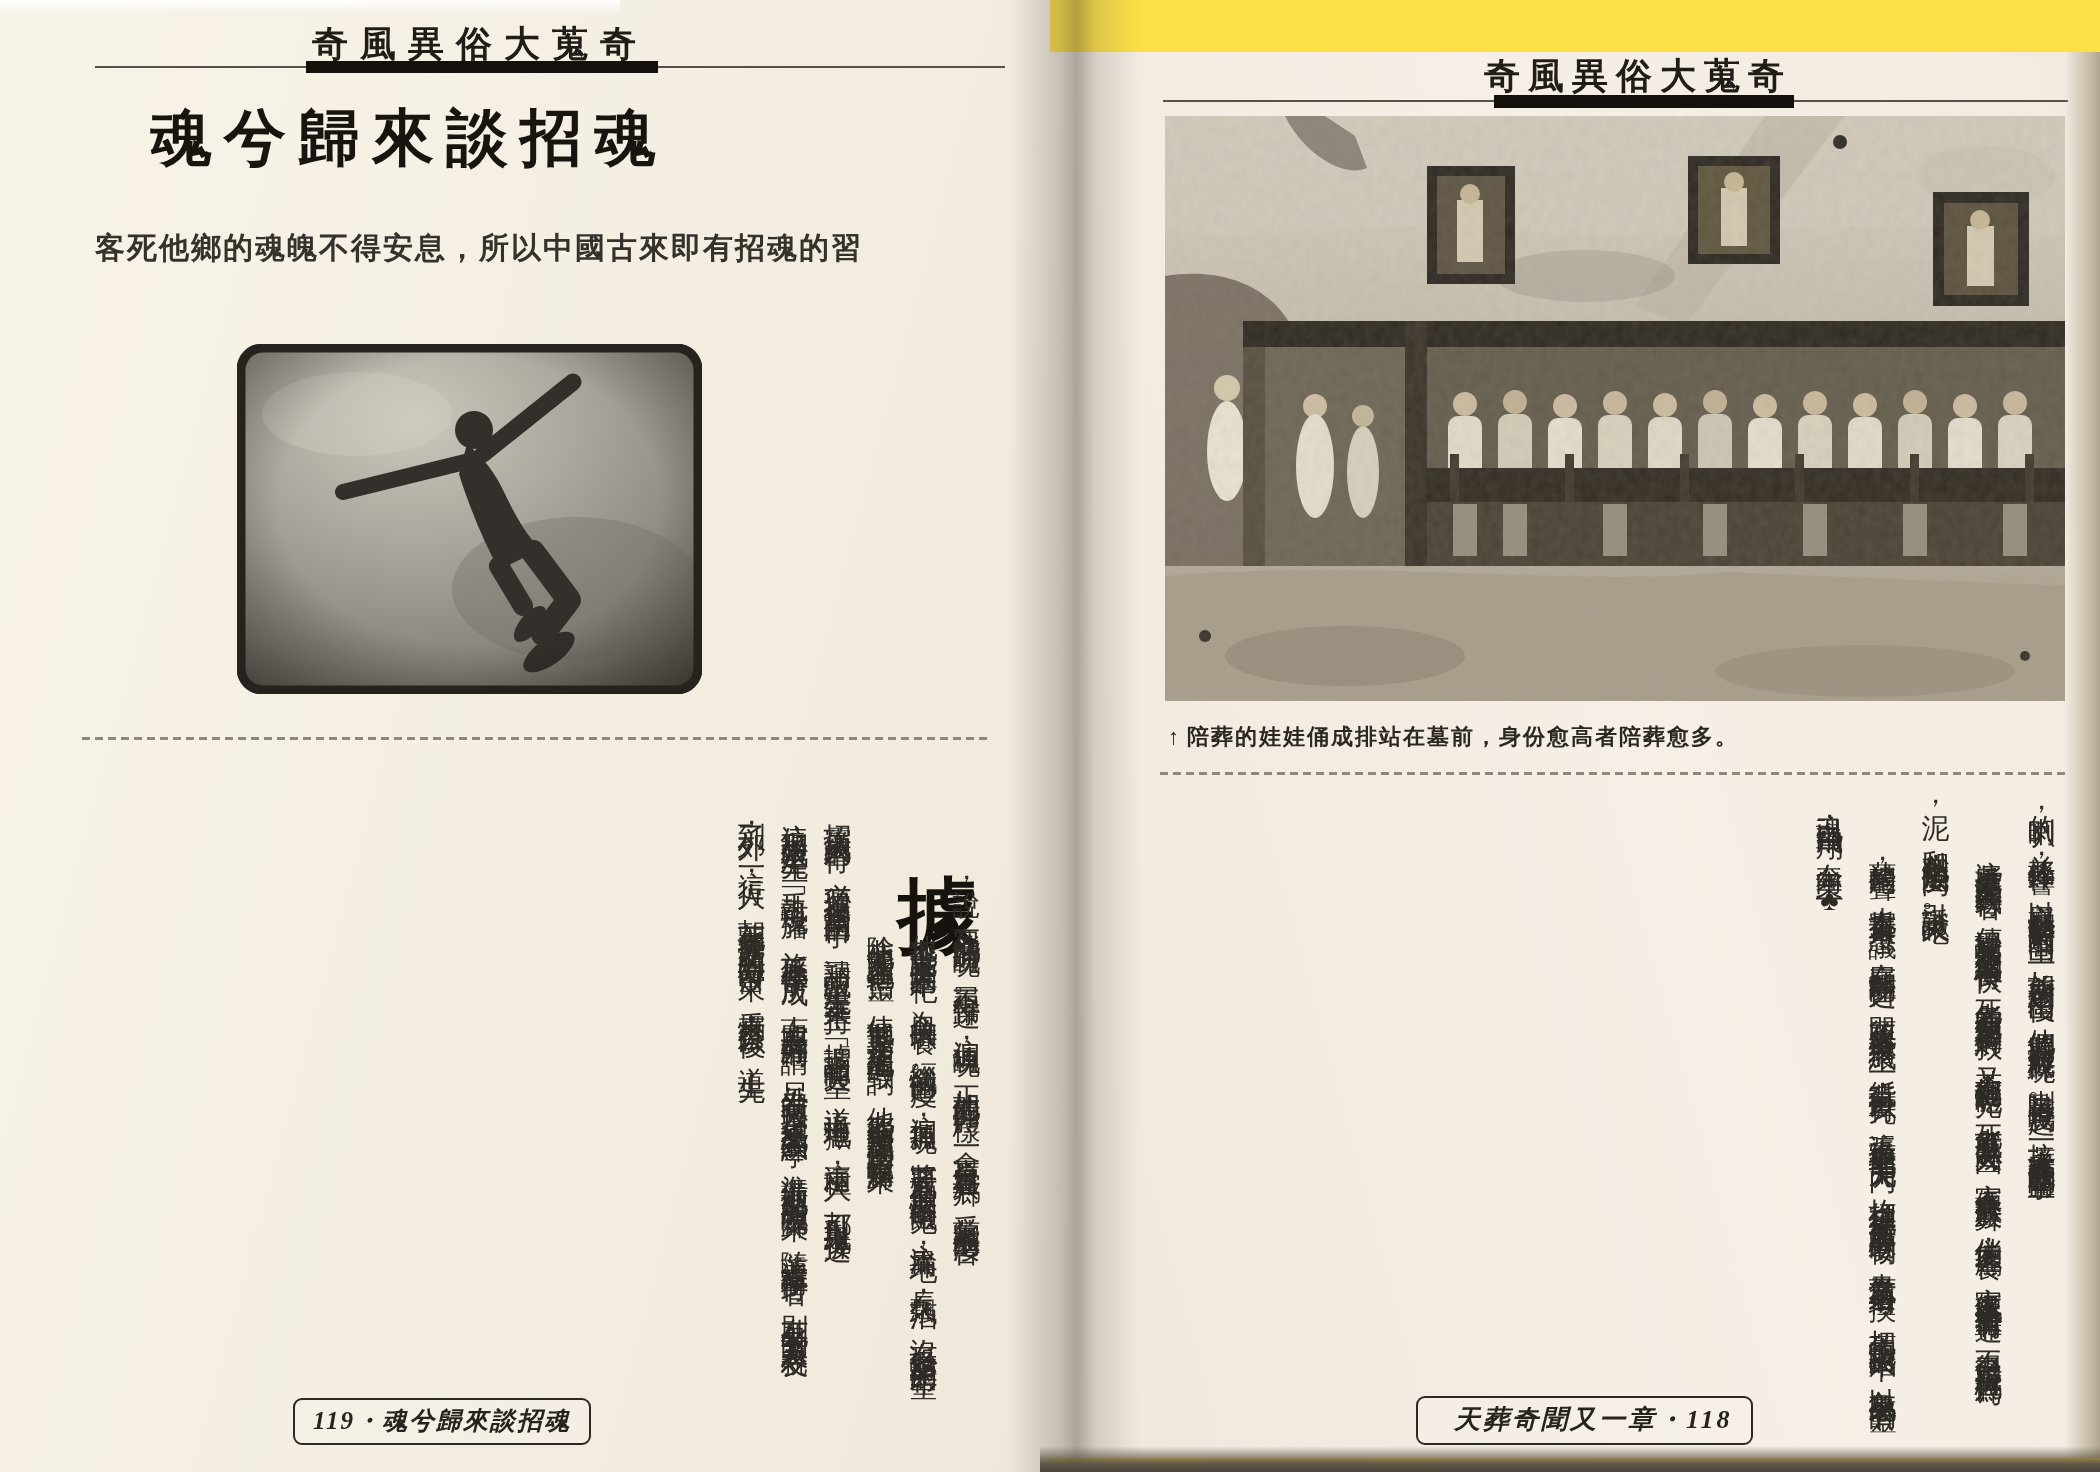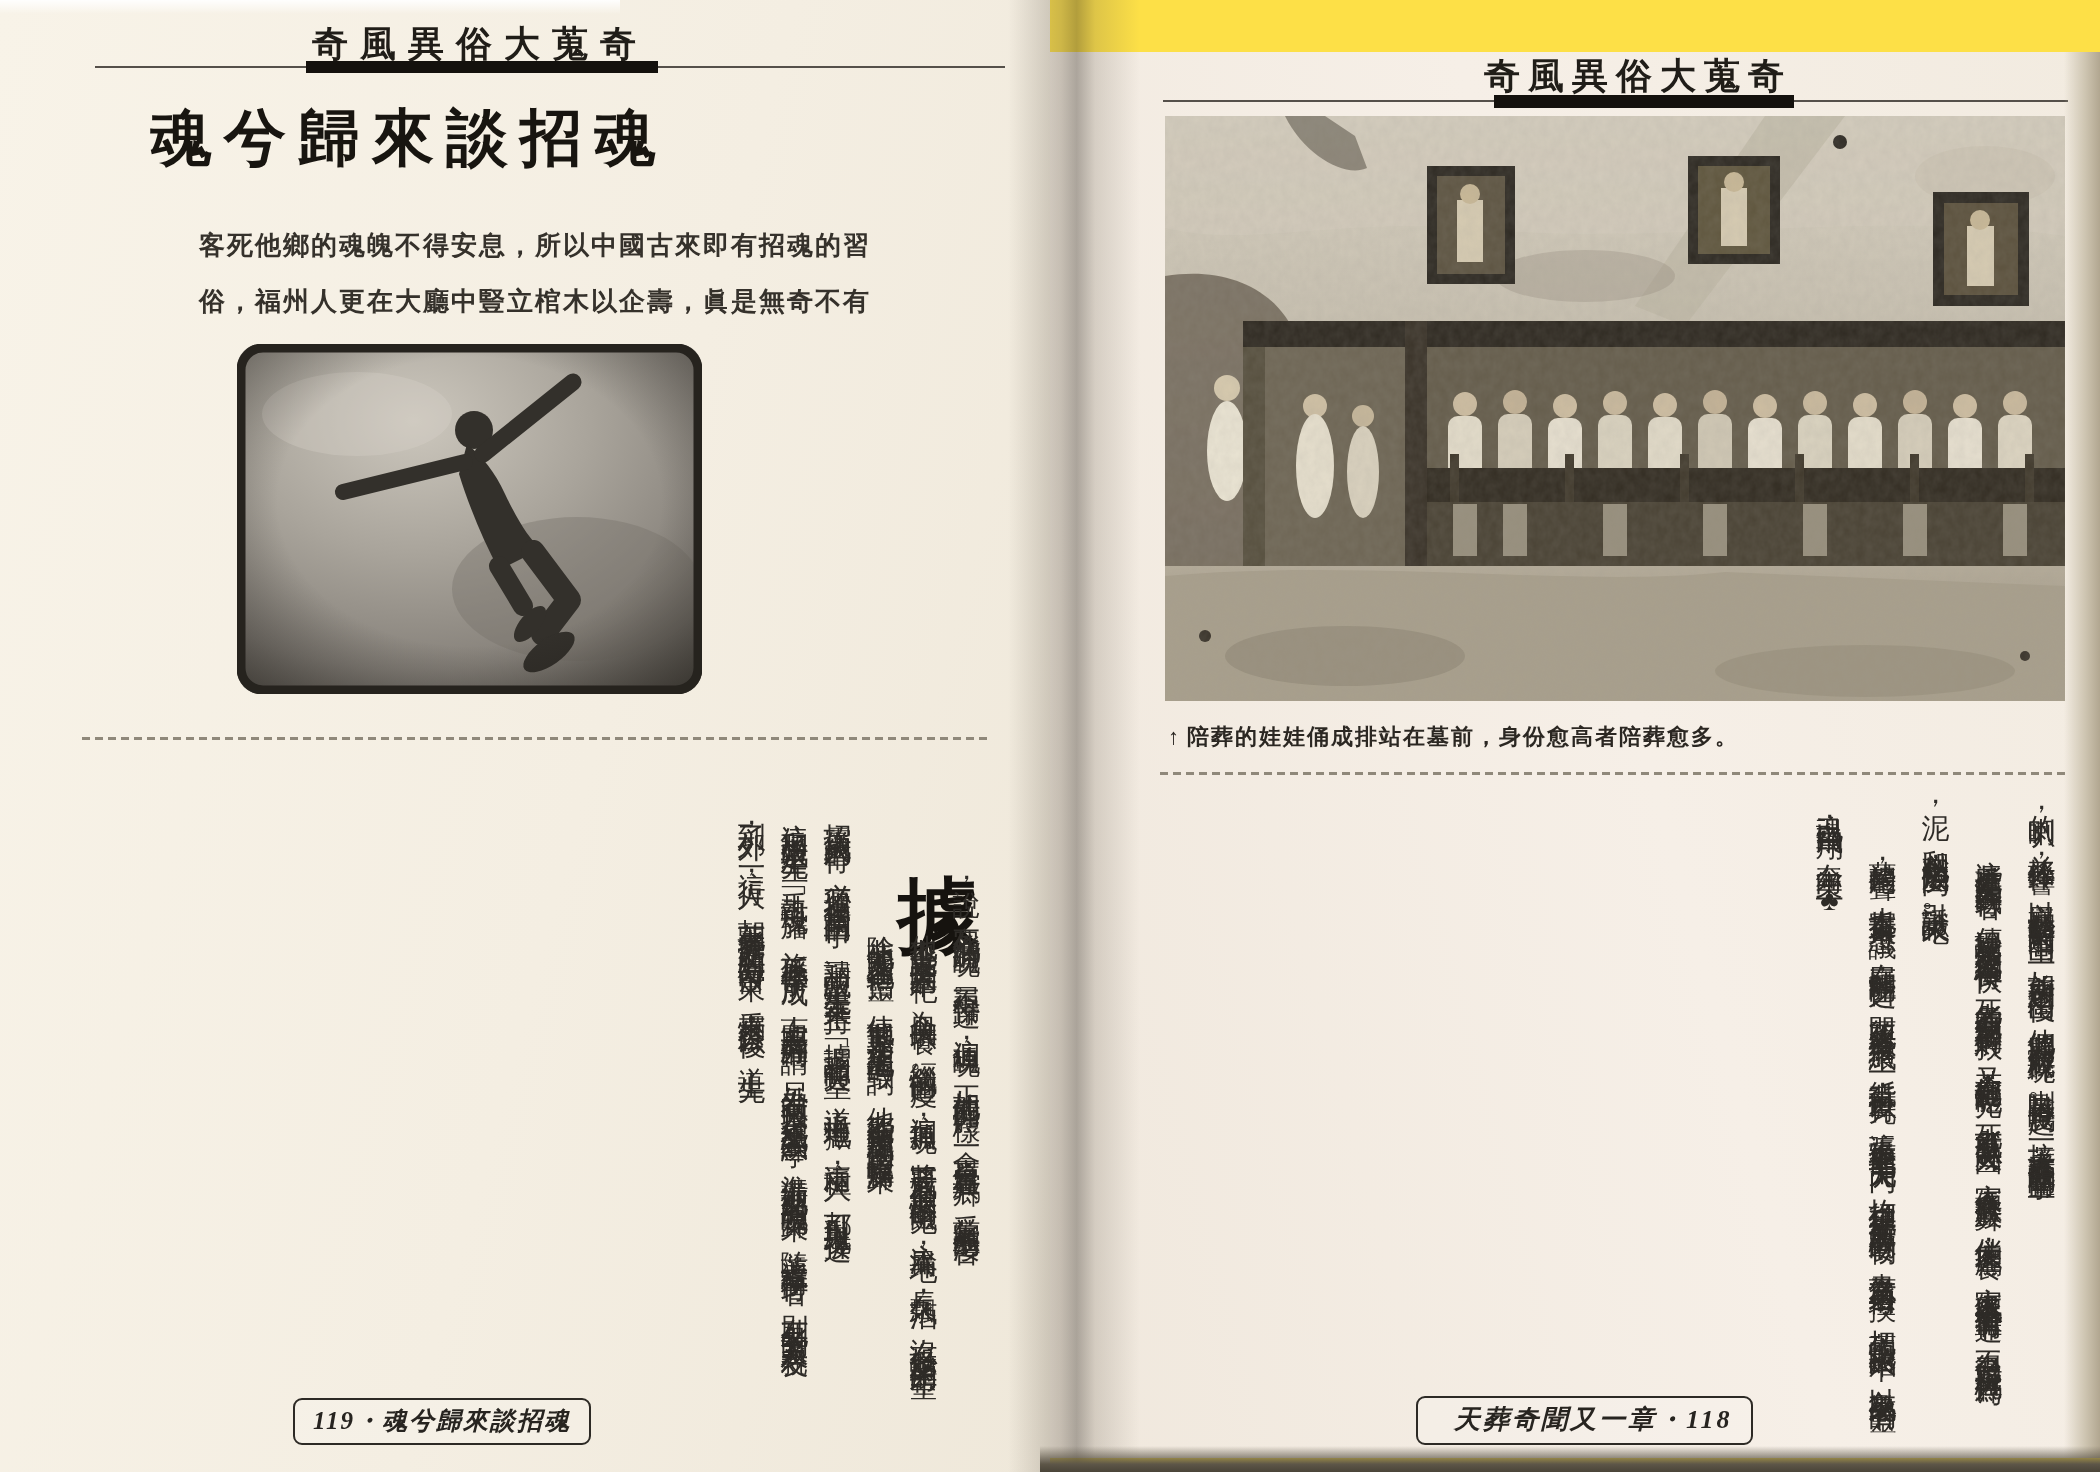--- a/index.html
+++ b/index.html
@@ -29,21 +29,21 @@
   .rule-right{left:1163px;top:100px;width:905px;}
   .thickbar{position:absolute;background:#14110d;}
   .tb-left{left:306px;top:61px;width:352px;height:12px;}
   .tb-right{left:1494px;top:95px;width:300px;height:13px;}
 
   .title{position:absolute;left:150px;top:96px;width:660px;text-align:left;
      font-family:"Liberation Sans","DejaVu Sans",sans-serif;font-weight:bold;
      font-size:62px;letter-spacing:12px;color:#181510;}
   .subtitle{position:absolute;left:95px;width:880px;
      font-family:"Liberation Sans","DejaVu Sans",sans-serif;font-weight:bold;
-     font-size:26px;letter-spacing:2px;color:#35312b;text-align:center;}
+     font-size:30px;letter-spacing:2px;color:#35312b;}
   .sub1{top:228px;} .sub2{top:284px;}
 
   
   .photo{position:absolute;line-height:0;}
   .photo-left{left:237px;top:344px;width:465px;height:350px;}
   .photo-right{left:1165px;top:116px;width:900px;height:585px;}
 
   .dashed{position:absolute;height:3px;
      background:repeating-linear-gradient(90deg,#8f887a 0 8px,rgba(0,0,0,0) 8px 13px);}
   .dash-left{left:82px;top:737px;width:906px;}
@@ -81,21 +81,20 @@
 
   <div class="page page-left"></div>
   <div class="page page-right"></div>
 
   <div class="running-head rh-left">奇風異俗大蒐奇</div>
   <div class="rule rule-left"></div>
   <div class="thickbar tb-left"></div>
 
   <div class="title">魂兮歸來談招魂</div>
   <div class="subtitle sub1">客死他鄉的魂魄不得安息，所以中國古來即有招魂的習</div>
-  <div class="subtitle sub2">俗，福州人更在大廳中豎立棺木以企壽，眞是無奇不有</div>
 
   <div class="photo photo-left">
     <svg width="465" height="350" viewBox="0 0 465 350">
       <defs>
         <radialGradient id="lsky" cx="38%" cy="22%" r="95%">
           <stop offset="0" stop-color="#ccc7bd"></stop>
             <stop offset="0.4" stop-color="#a9a49b"></stop>
           <stop offset="0.75" stop-color="#86817a"></stop>
             <stop offset="1" stop-color="#5e5a53"></stop>
         </radialGradient>

